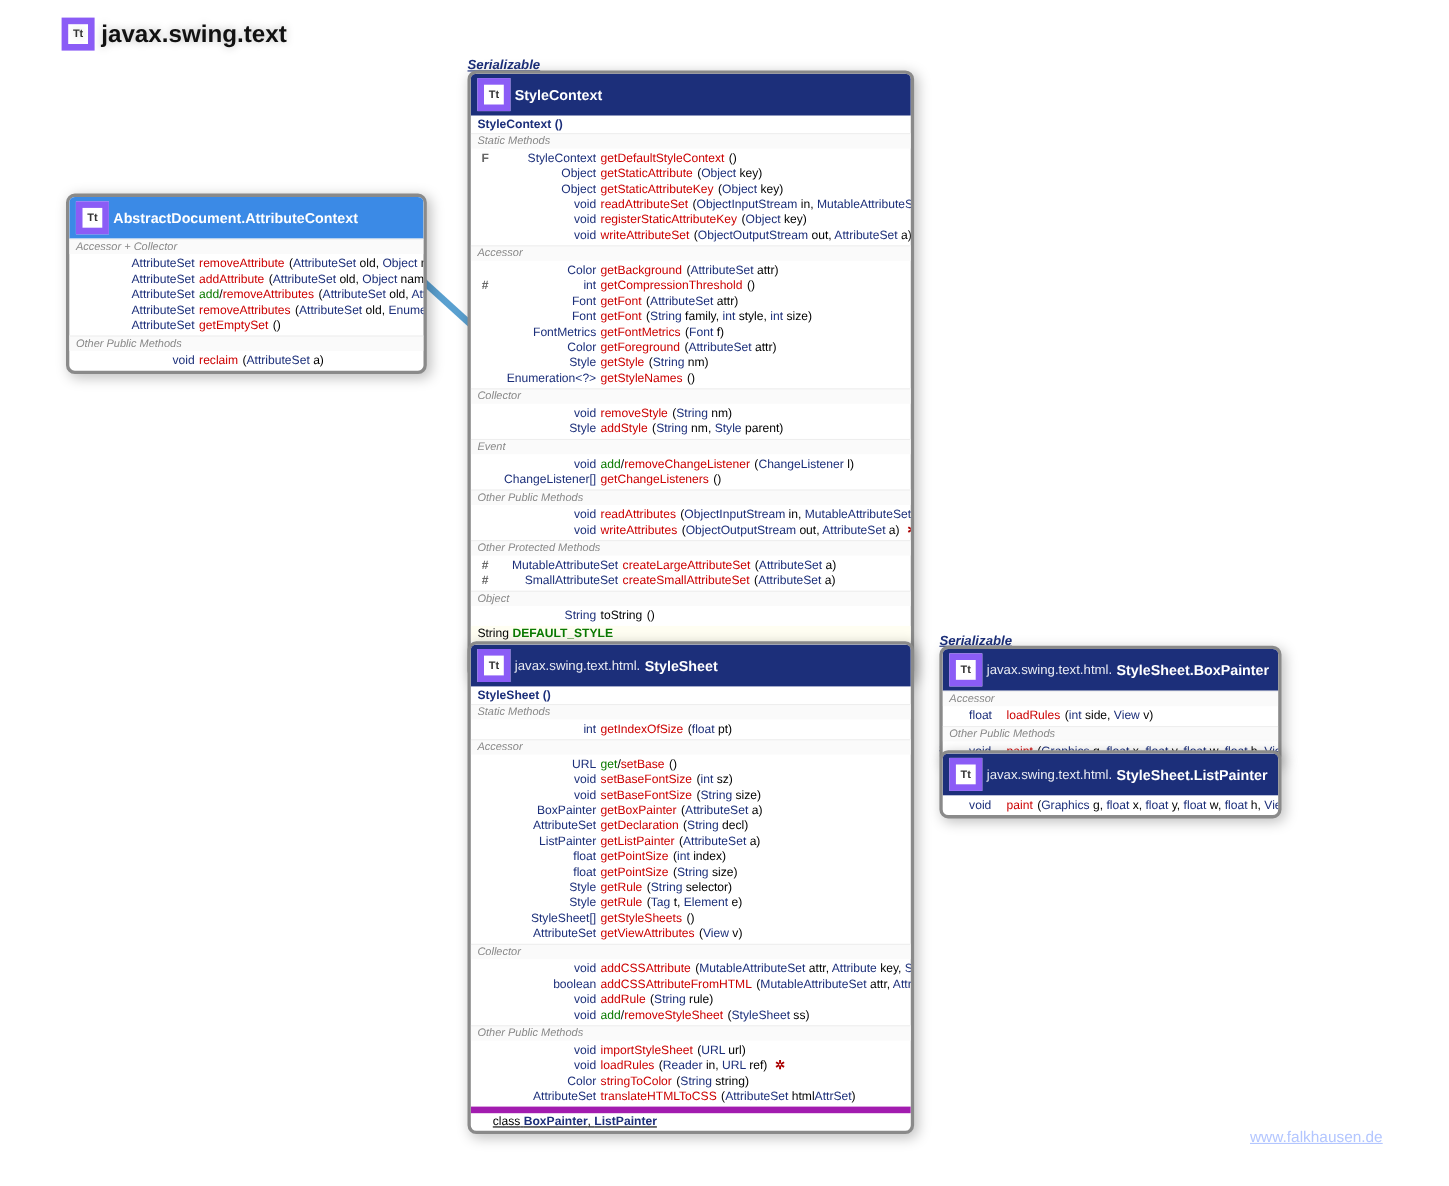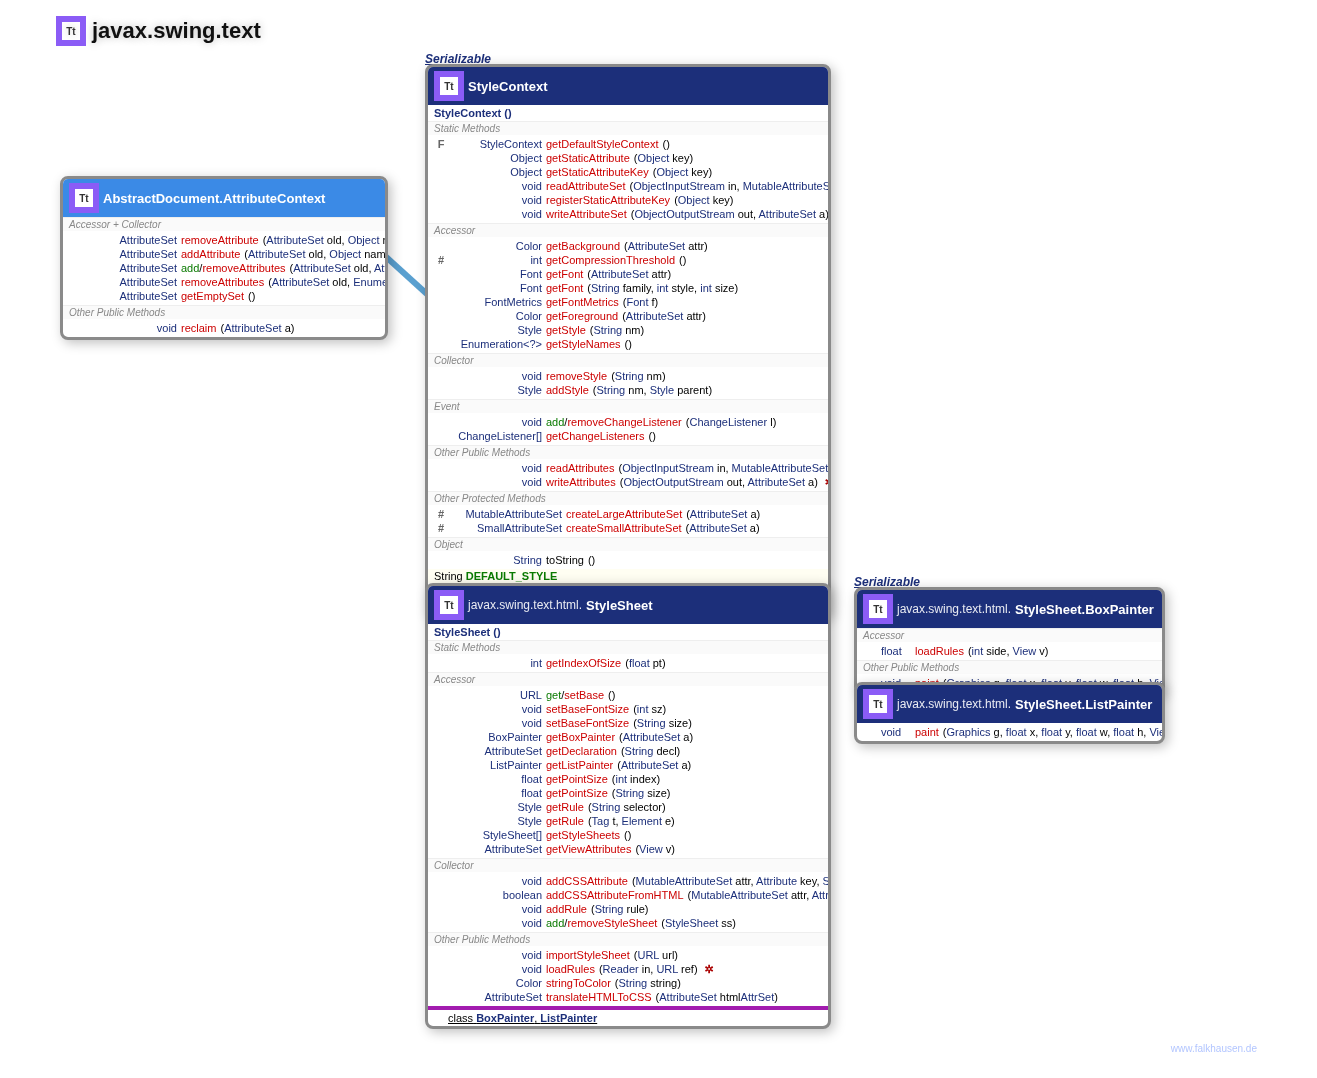--- a/index.html
+++ b/index.html
@@ -82,23 +82,24 @@
     position: absolute;
     color: #1c2f7a;
     font-style: italic;
     font-weight: bold;
     text-decoration: underline;
     font-size: 12px;
   }
   svg.connector { position: absolute; pointer-events: none; }
   .watermark {
     position: absolute;
-    bottom: 24px; right: 60px;
-    font-size: 10px;
+    bottom: 37px; right: 60px;
+    font-size: 14px;
     color: #b3c6ff;
+    text-decoration: underline;
   }
 </style>
 </head>
 <body>
 
 <div class="canvas">
 
   <div class="pkg-title" style="left:56px; top:16px;">
     <span class="tt-badge">Tt</span>
     <span>javax.swing.text</span>
@@ -492,21 +493,21 @@
           <span class="args"> (<span class="t">String</span> string)</span>
         </div>
         <div class="row">
           <span class="mod"></span>
           <span class="ret">AttributeSet</span>
           <span class="name-red">translateHTMLToCSS</span>
           <span class="args"> (<span class="t">AttributeSet</span> html<span class="t">AttrSet</span>)</span>
         </div>
       </div>
 
-    <div class="inner-row" style="border-top:4px solid #a21caf;">
+    <div class="inner-row" style="border-top:6px solid #a21caf;">
       <span class="plain">class</span>
       <span style="color:#1c2f7a; font-weight:bold">BoxPainter</span><span class="plain">, </span>
       <span style="color:#1c2f7a; font-weight:bold">ListPainter</span>
     </div>
   </div>
 
   <div class="box" style="left:854px; top:587px; width:305px;">
     <div class="box-header">
       <span class="tt-badge">Tt</span>
       <span class="pkg">javax.swing.text.html.</span>

